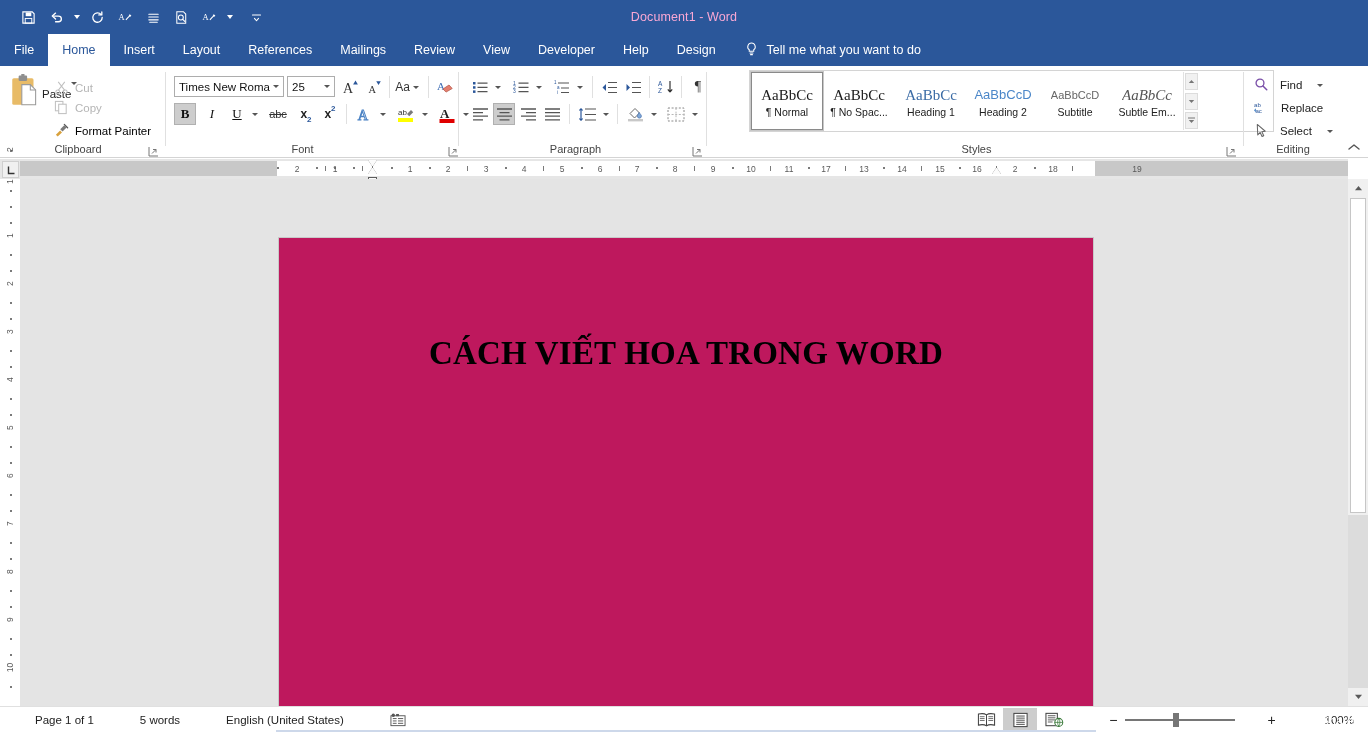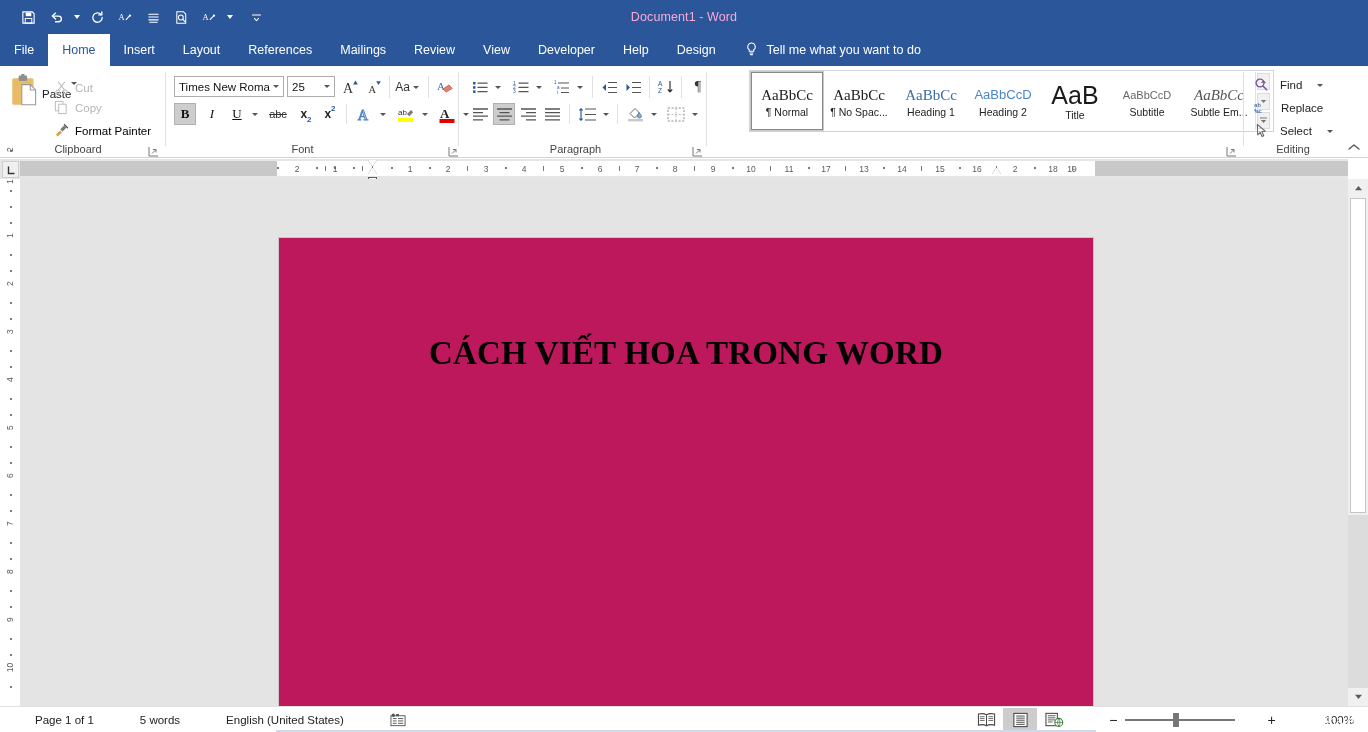--- a/index.html
+++ b/index.html
@@ -694,24 +694,20 @@
         </div>
         <div class="style-cell">
           <div class="style-prev" style="font-family:'Liberation Serif',serif; color:#3a6ba5;">AaBbCc</div>
           <div class="style-name">Heading 1</div>
         </div>
         <div class="style-cell">
           <div class="style-prev" style="font-family:'Liberation Sans',sans-serif; font-size:13px; color:#4a86c8;">AaBbCcD</div>
           <div class="style-name">Heading 2</div>
         </div>
         <div class="style-cell">
-          <div class="style-prev" style="font-family:'Liberation Sans',sans-serif; font-size:25px; line-height:26px; color:#1a1a1a; font-weight:300;">AaB</div>
-          <div class="style-name">Title</div>
-        </div>
-        <div class="style-cell">
           <div class="style-prev" style="font-family:'Liberation Sans',sans-serif; font-size:11px; color:#666;">AaBbCcD</div>
           <div class="style-name">Subtitle</div>
         </div>
         <div class="style-cell">
           <div class="style-prev" style="font-family:'Liberation Serif',serif; font-style:italic; color:#555;">AaBbCc</div>
           <div class="style-name">Subtle Em...</div>
         </div>
         <div class="gal-scroll">
           <div class="gsb">
             <svg width="7" height="5" viewBox="0 0 7 5">
@@ -724,20 +720,21 @@
               </svg>
           </div>
           <div class="gsb">
             <svg width="9" height="7" viewBox="0 0 9 7">
                 <path d="M1 1h7" stroke="#777" stroke-width="1"></path>
                 <path d="M4.5 6L1.8 3h5.4z" fill="#777"></path>
               </svg>
           </div>
         </div>
       </div>
+      <div class="grp-label" style="left:-5px;">Styles</div>
       <div class="dlg-launch" style="left:512px;">
         <svg width="11" height="11" viewBox="0 0 11 11">
             <path d="M1 1v9h9" fill="none" stroke="#777" stroke-width="1"></path>
             <path d="M4 7.5l4-4M8 3.5v3M8 3.5h-3" stroke="#777" stroke-width="1"></path>
           </svg>
       </div>
       <div class="grp-sep" style="left:529px;"></div>
     </div>
 
     <div class="grp" style="left:1248px; width:110px;">
@@ -805,21 +802,21 @@
     <div class="rtick" style="left:713px;">9</div>
     <div class="rtick" style="left:751px;">10</div>
     <div class="rtick" style="left:789px;">11</div>
     <div class="rtick" style="left:826px;">17</div>
     <div class="rtick" style="left:864px;">13</div>
     <div class="rtick" style="left:902px;">14</div>
     <div class="rtick" style="left:940px;">15</div>
     <div class="rtick" style="left:977px;">16</div>
     <div class="rtick" style="left:1015px;">2</div>
     <div class="rtick" style="left:1053px;">18</div>
-    <div class="rtick" style="left:1072px;">19</div>
+    <div class="rtick" style="left:1137px;">19</div>
 
     <span class="rdot" style="left:391px;"></span>
       <span class="rdash" style="left:372px;"></span>
     <span class="rdot" style="left:429px;"></span>
       <span class="rdash" style="left:467px;"></span>
     <span class="rdot" style="left:505px;"></span>
       <span class="rdash" style="left:543px;"></span>
     <span class="rdot" style="left:581px;"></span>
       <span class="rdash" style="left:619px;"></span>
     <span class="rdot" style="left:656px;"></span>

